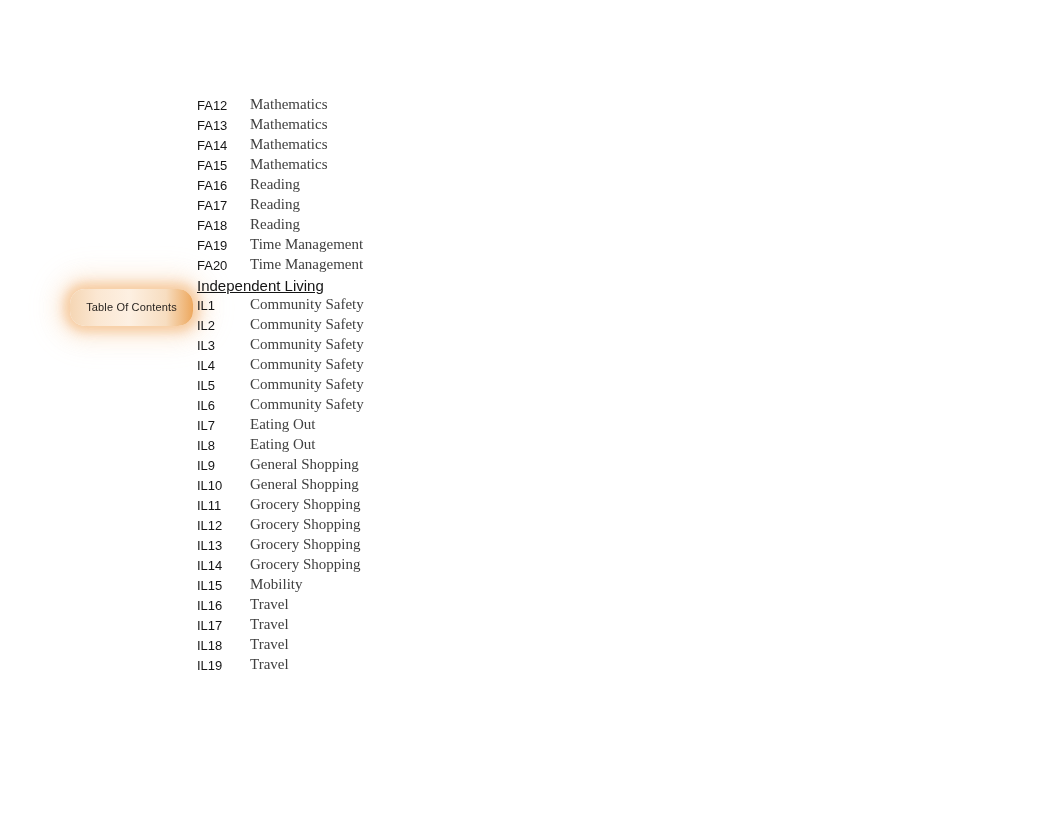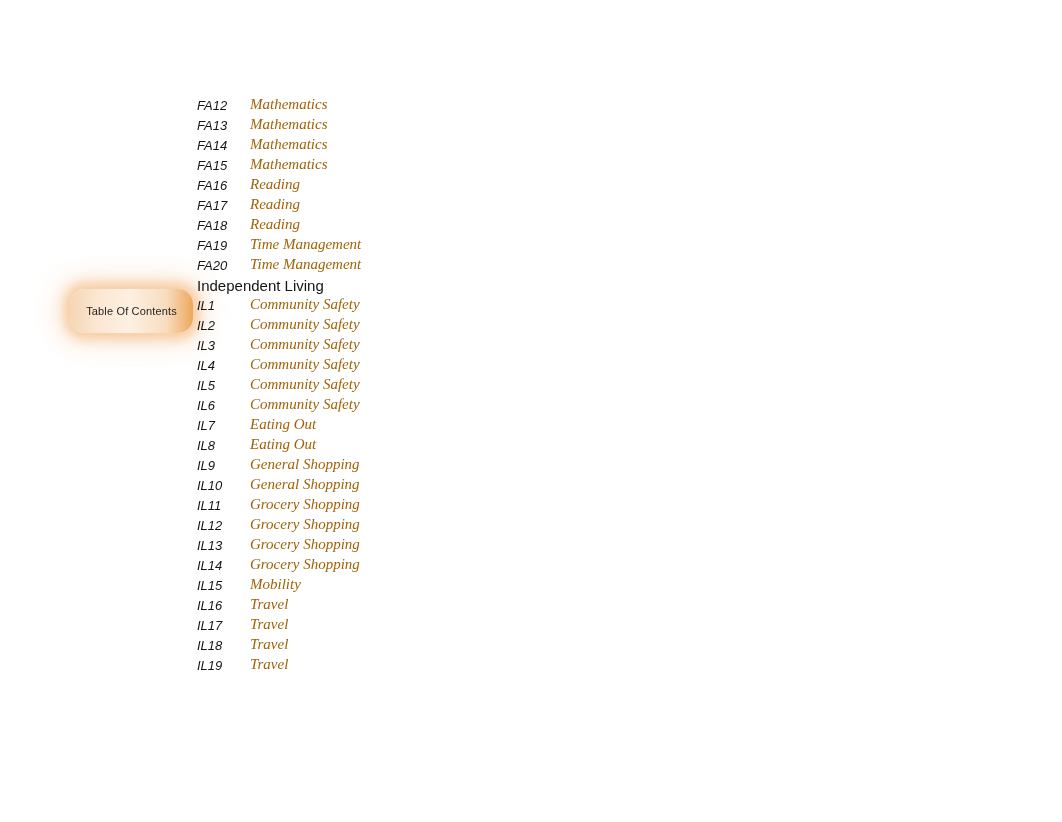--- a/index.html
+++ b/index.html
@@ -25,21 +25,21 @@
     height: 822px;
     background: #ffffff;
   }
 
   
   #toc-badge {
     position: absolute;
     left: 70px;
     top: 289px;
     width: 123px;
-    height: 44px;
+    height: 37px;
     border-radius: 15px;
     background: linear-gradient(to right,
                 #f5d6b4 0%,
                 #fbe7d2 22%,
                 #fdf0e2 48%,
                 #f7ddc0 78%,
                 #eda85e 100%);
     box-shadow:
       0 0 10px 6px rgba(240, 166, 92, 0.42),
       0 0 20px 11px rgba(243, 186, 126, 0.26),
@@ -63,57 +63,57 @@
     position: absolute;
     left: 197px;
     top: 96px;
     width: 520px;
     z-index: 3;
   }
 
   .toc-row {
     position: relative;
     height: 20px;
-    font-style: italic;
   }
   .toc-code {
     position: absolute;
     left: 0;
     top: 3px;
     font-family: "Liberation Sans", sans-serif;
     font-size: 13px;
     line-height: 14px;
     color: #151515;
     white-space: nowrap;
   }
   .toc-title {
     position: absolute;
     left: 53px;
     top: 0px;
     font-family: "Liberation Serif", serif;
     font-size: 15px;
     line-height: 16px;
-    color: #a16207;
+    color: #404040;
     white-space: nowrap;
   }
 
   
   .toc-section {
     position: relative;
     height: 20px;
   }
   .toc-section-title {
     position: absolute;
     left: 0;
     top: 1px;
     font-family: "Liberation Sans", sans-serif;
     font-size: 15px;
     line-height: 17px;
     color: #141414;
     white-space: nowrap;
+    text-decoration: underline;
   }
 </style>
 </head>
 <body>
 
 <div id="page">
 
   <div id="toc-badge">
     <span id="toc-badge-label">Table Of Contents</span>
   </div>

